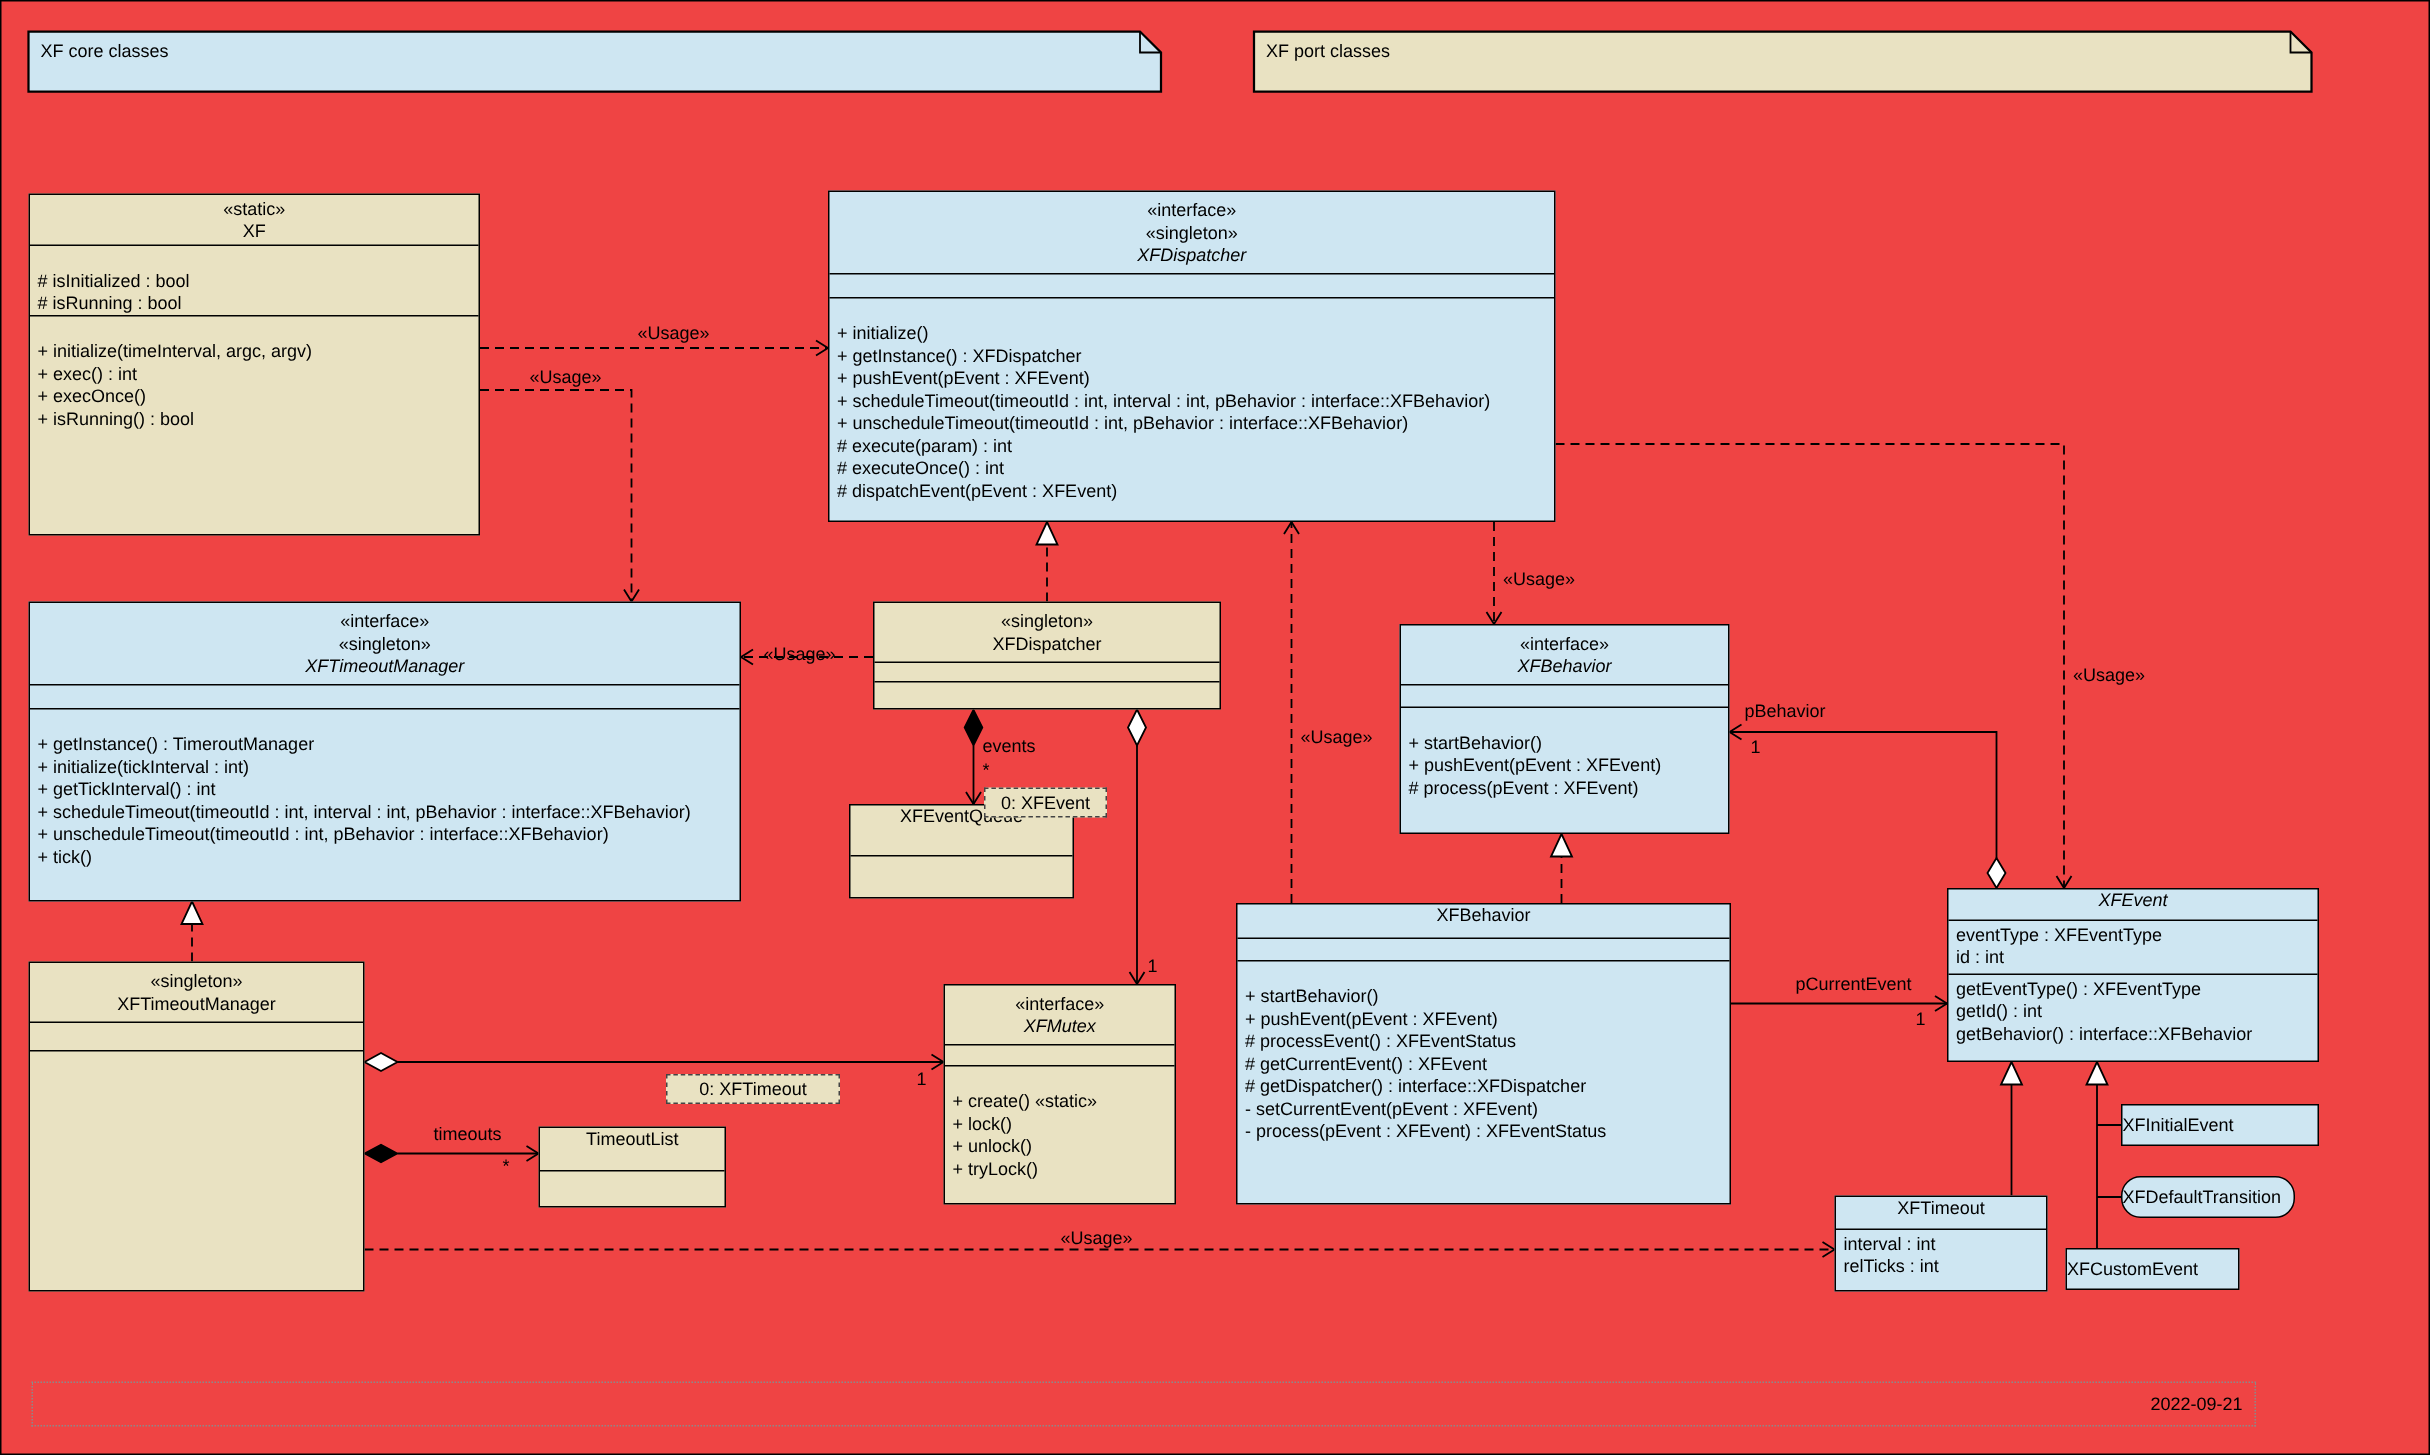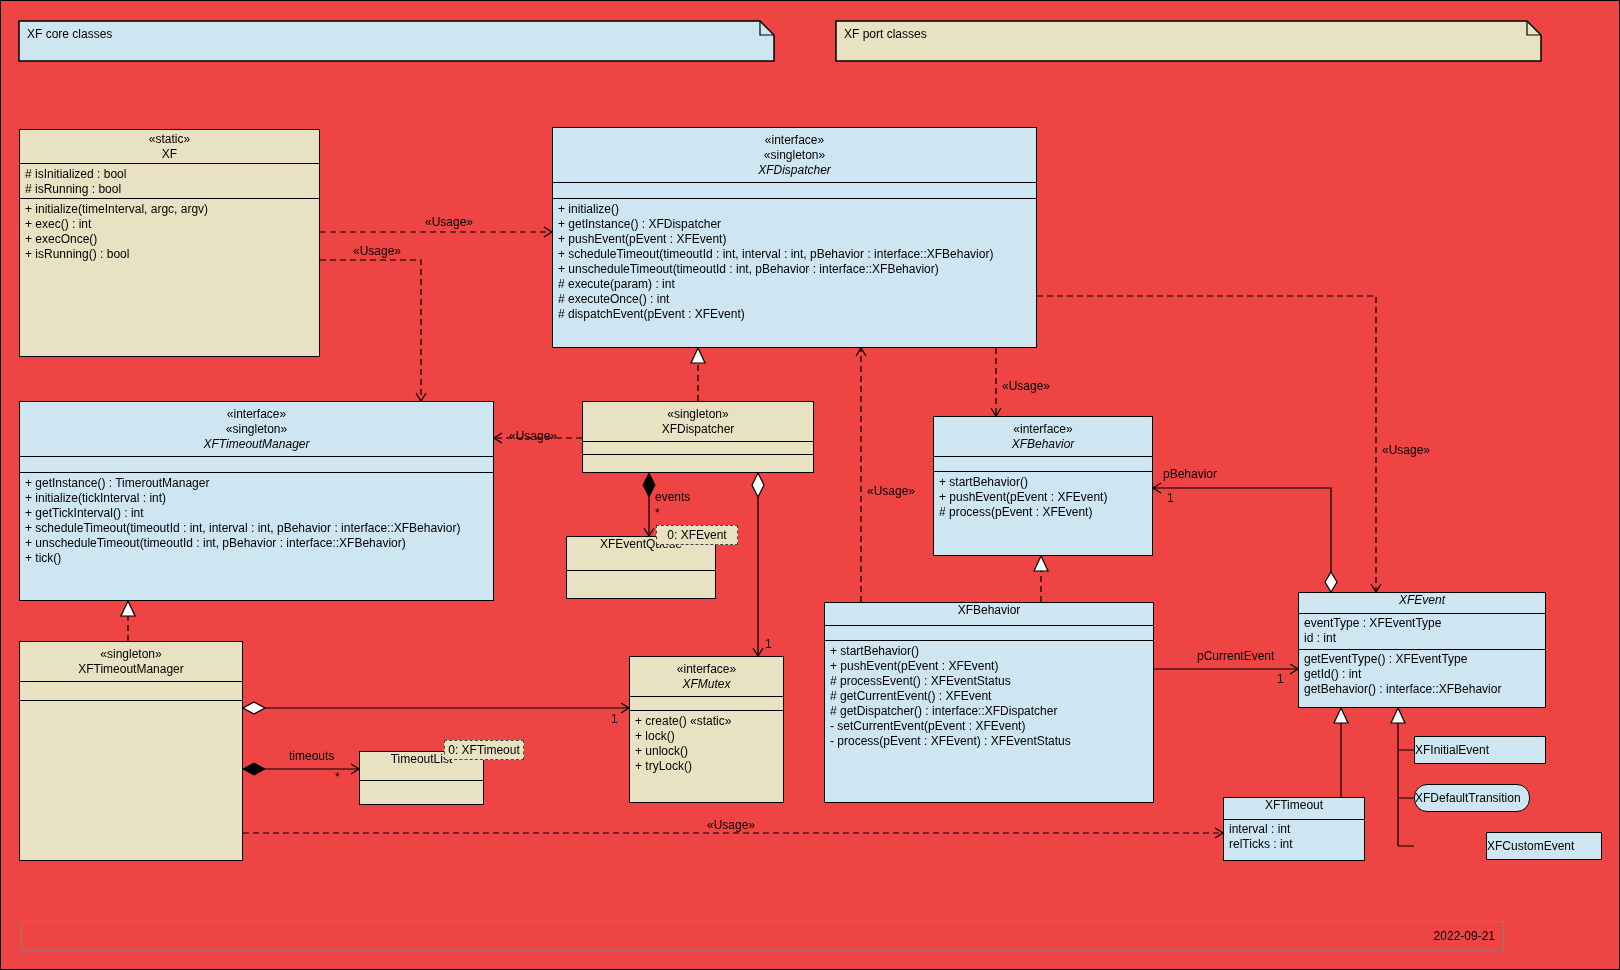--- a/index.html
+++ b/index.html
@@ -16,21 +16,21 @@
   #wires{position:absolute;left:0;top:0;z-index:1;}
   .cls{
     position:absolute;z-index:2;box-sizing:border-box;
     border:1px solid #000;display:flex;flex-direction:column;
   }
   .blue{background:#cee6f2;}
   .tan{background:#e9e2c2;}
   .c{box-sizing:border-box;}
   .c + .c{border-top:1px solid #000;}
   .hd{display:flex;flex-direction:column;justify-content:center;text-align:center;line-height:15px;}
-  .body{padding-top:3px;}
+  .body{padding-top:16px;}
   .mline{line-height:15px;padding:0 5px;white-space:nowrap;}
   .it{font-style:italic;}
   .one{display:flex;align-items:flex-start;justify-content:center;text-align:center;}
   .grow{flex:1 1 auto;}
   .lbl{position:absolute;z-index:3;line-height:14px;white-space:nowrap;}
   .notetext{position:absolute;z-index:3;line-height:14px;white-space:nowrap;}
   .objnote{
     position:absolute;z-index:4;box-sizing:border-box;
     border:1px dashed #444;background:#e9e2c2;
     display:flex;align-items:center;justify-content:center;
@@ -270,26 +270,26 @@
       <div class="mline">relTicks : int</div>
     </div>
   </div>
 
   <div class="cls blue one" style="left:1413px;top:735px;width:132px;height:28px;">
     <div>XFInitialEvent</div>
   </div>
   <div class="cls blue one" style="left:1413px;top:783px;width:116px;height:28px;border-radius:13px;">
     <div>XFDefaultTransition</div>
   </div>
-  <div class="cls blue one" style="left:1485px;top:831px;width:116px;height:28px;">
+  <div class="cls blue one" style="left:1376px;top:831px;width:116px;height:28px;">
     <div>XFCustomEvent</div>
   </div>
 
   <div class="objnote" style="left:655px;top:524px;width:82px;height:20px;">0: XFEvent</div>
-  <div class="objnote" style="left:443px;top:739px;width:80px;height:20px;">0: XFTimeout</div>
+  <div class="objnote" style="left:443px;top:715px;width:116px;height:20px;">0: XFTimeout</div>
 
   <div class="lbl" style="left:424px;top:214px;">«Usage»</div>
   <div class="lbl" style="left:352px;top:243px;">«Usage»</div>
   <div class="lbl" style="left:508px;top:428px;">«Usage»</div>
   <div class="lbl" style="left:866px;top:483px;">«Usage»</div>
   <div class="lbl" style="left:1001px;top:378px;">«Usage»</div>
   <div class="lbl" style="left:1381px;top:442px;">«Usage»</div>
   <div class="lbl" style="left:706px;top:817px;">«Usage»</div>
 
   <div class="lbl" style="left:654px;top:489px;">events</div>

